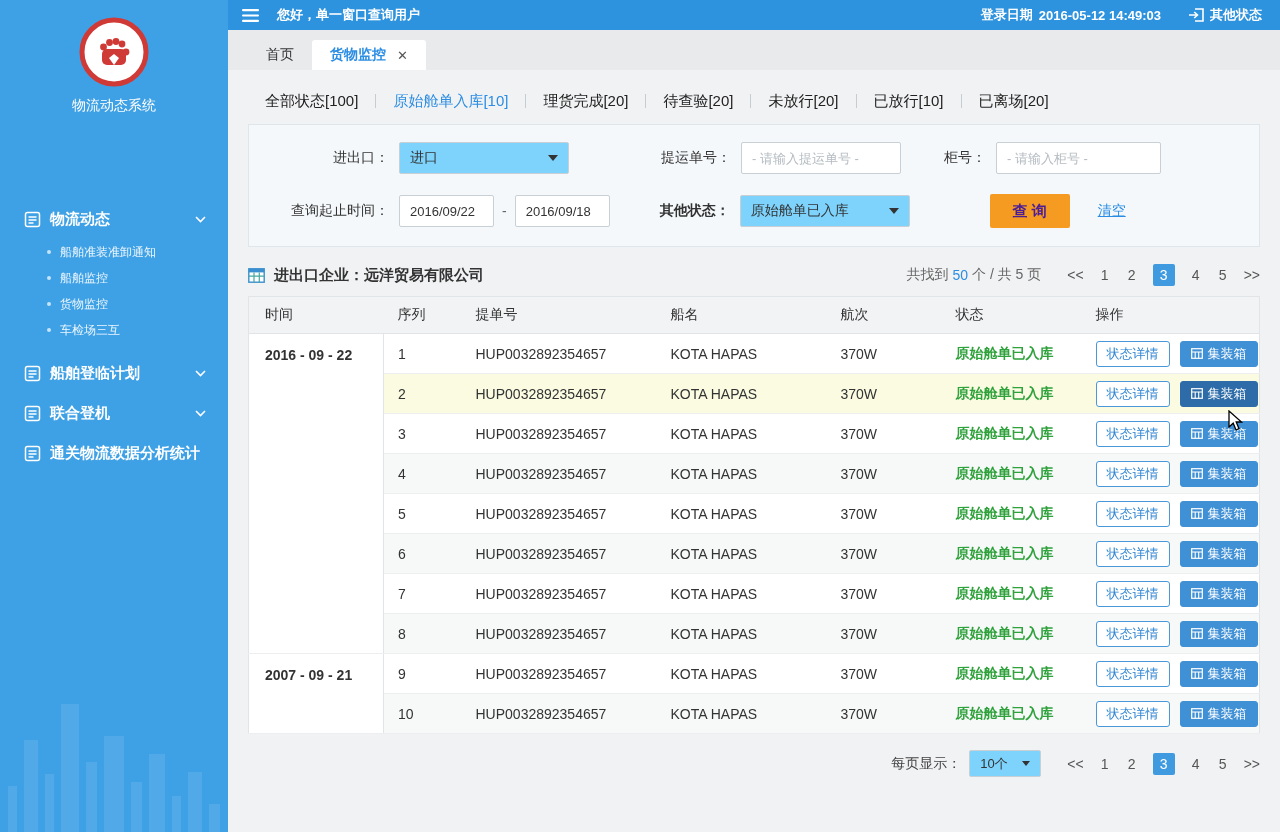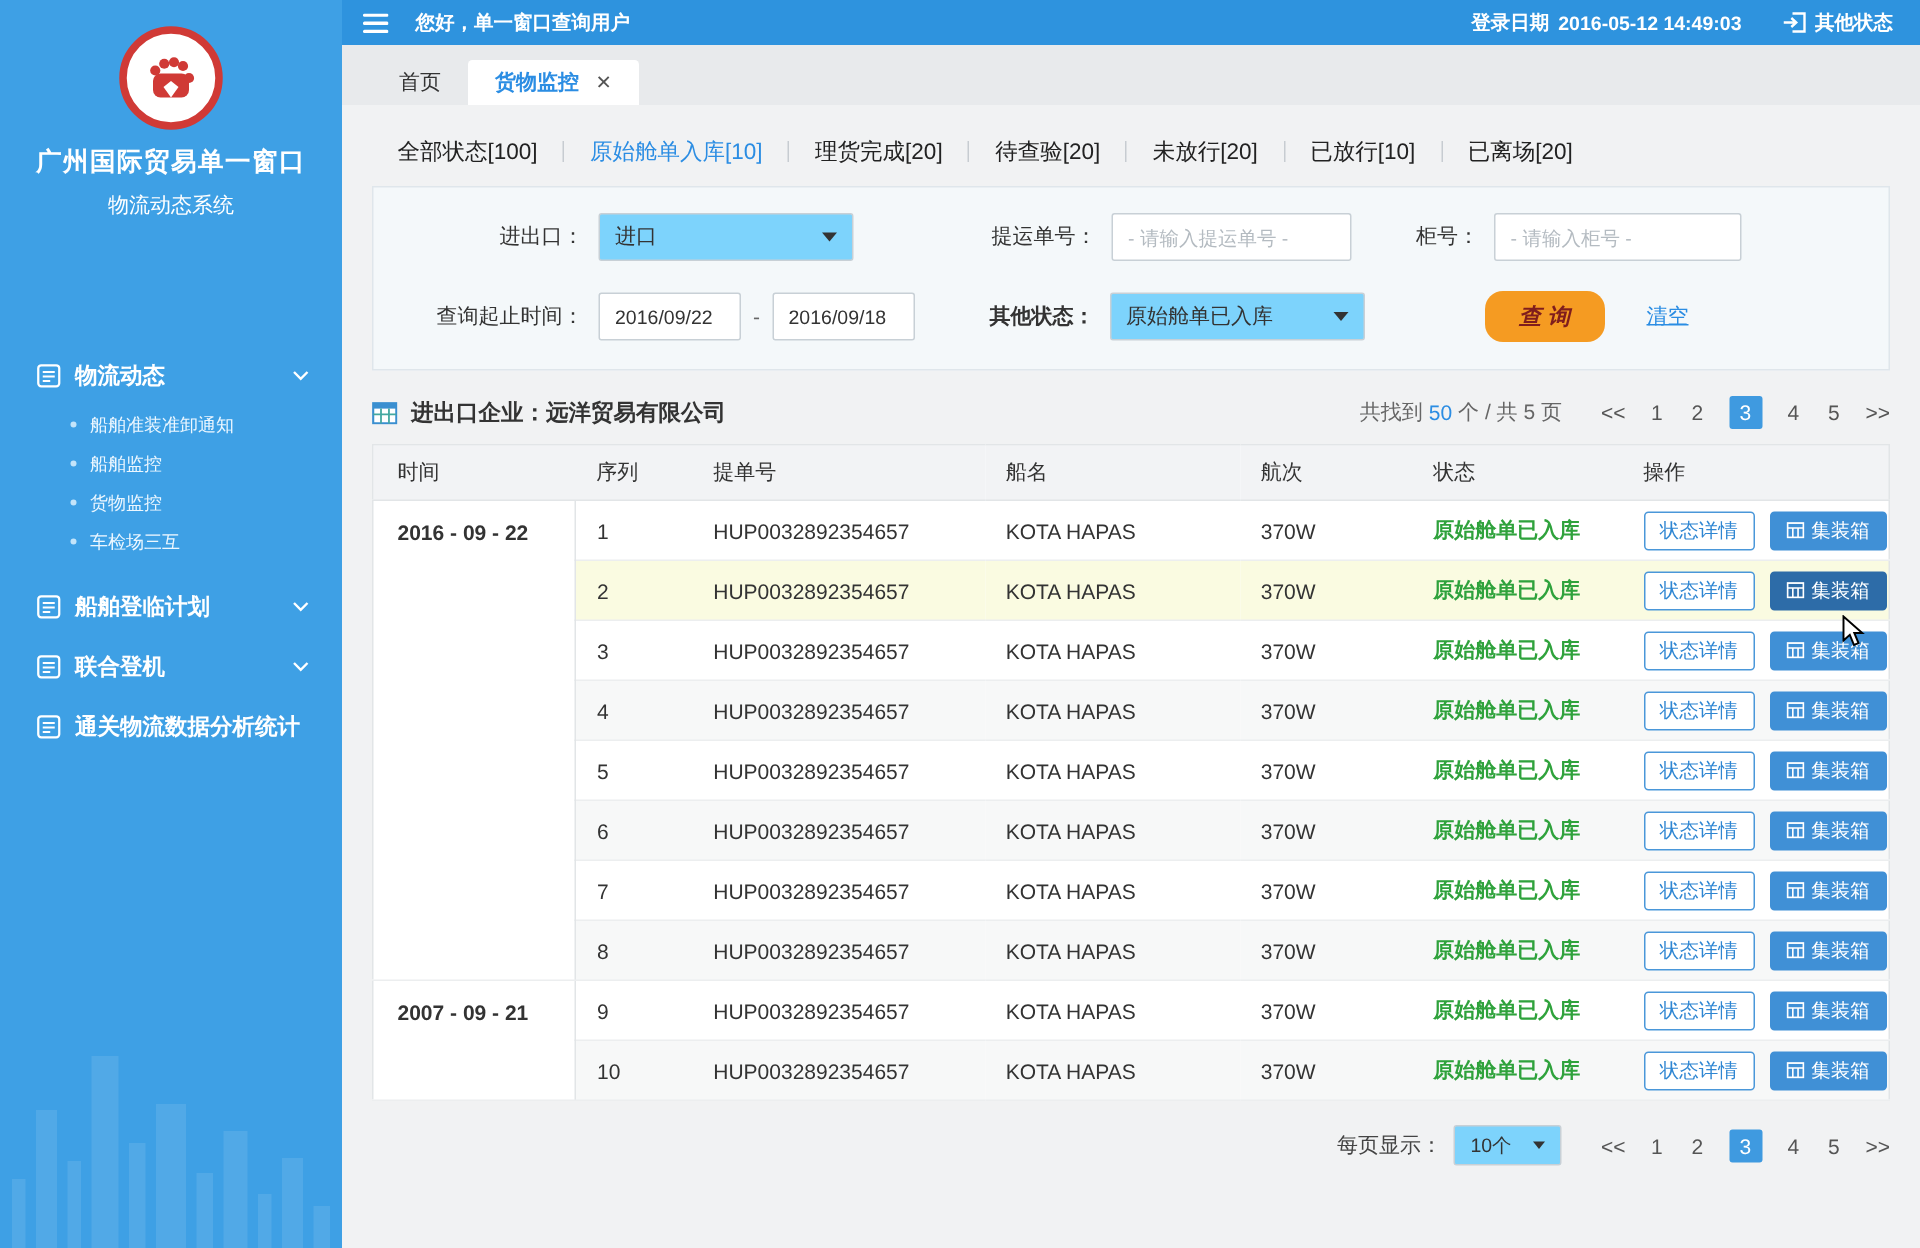--- a/index.html
+++ b/index.html
@@ -51,21 +51,21 @@
   .fp-label { font-size:14px; color:#333; text-align:right; padding-right:10px; }
   .w150 { width:150px; } .w172 { width:172px; } .w95l { width:95px; } .w100l { width:100px; }
   .select { height:32px; background:#7dd3fc; border:1px solid #c8d0d6; border-radius:2px; display:flex; align-items:center; padding:0 10px; font-size:14px; color:#333; cursor:pointer; }
   .select .caret { margin-left:auto; width:0; height:0; border-left:5px solid transparent; border-right:5px solid transparent; border-top:6px solid #333; }
   .sel170 { width:170px; }
   .input { height:32px; border:1px solid #c8d0d6; border-radius:2px; padding:0 10px; font-size:13px; color:#333; background:#fff; outline:none; }
   .input::placeholder { color:#b4bbc1; }
   .in160 { width:160px; } .in165 { width:165px; } .in95 { width:95px; text-align:left; }
   .dash { margin:0 8px; color:#666; font-size:14px; }
   .ml30 { margin-left:30px;font-weight:bold; }
-  .btn-search { width:80px; height:34px; margin-left:80px; background:#f59b22; color:#7f1d1d; font-size:15px; font-weight:bold; border:none; border-radius:12px; cursor:pointer; font-family:inherit;font-style:italic; }
+  .btn-search { width:80px; height:34px; margin-left:80px; background:#f59b22; color:#4c1d95; font-size:15px; font-weight:bold; border:none; border-radius:2px; cursor:pointer; font-family:inherit; }
   .link-clear { margin-left:28px; color:#2b8de3; font-size:14px; text-decoration:underline; cursor:pointer; }
 
   
   .results-bar { display:flex; align-items:center; margin:17px 0 10px 0; }
   .rb-left { display:flex; align-items:center; gap:9px; font-size:15px; font-weight:bold; color:#333; }
   .rb-right { margin-left:auto; display:flex; align-items:center; font-size:14px; color:#666; }
   .found { display:flex; align-items:center; gap:4px; }
   .found .cnt { color:#2b8de3; }
   .pager { display:flex; align-items:center; gap:15px; margin-left:26px; color:#555; font-size:14px; }
   .pager .pg { cursor:pointer; min-width:12px; text-align:center; }
@@ -102,21 +102,20 @@
       <g fill="#d03a36">
         <rect x="24" y="33" width="24" height="16" rx="5"></rect>
         <circle cx="25.5" cy="31" r="3.4"></circle>
         <circle cx="31.5" cy="26.5" r="3.4"></circle>
         <circle cx="38" cy="25.5" r="3.4"></circle>
         <circle cx="44" cy="28" r="3.4"></circle>
         <circle cx="48" cy="36" r="3.4"></circle>
       </g>
       <path d="M36 38 l5 4 -5 7 -5 -7 z" fill="#ffffff"></path>
     </svg>
-    <div class="sb-title">广州国际贸易单一窗口</div>
     <div class="sb-subtitle">物流动态系统</div>
 
     <nav class="side-nav">
       <div class="menu-item">
         <svg class="mi-icon" viewBox="0 0 17 17">
           <rect x="1.5" y="1.5" width="14" height="14" rx="2" fill="none" stroke="#fff" stroke-width="1.5"></rect>
           <path d="M4.5 6h8 M4.5 9h8 M4.5 12h5" stroke="#fff" stroke-width="1.4" fill="none"></path>
         </svg>
         <span>物流动态</span>
         <svg class="chev" width="11" height="7" viewBox="0 0 11 7">

